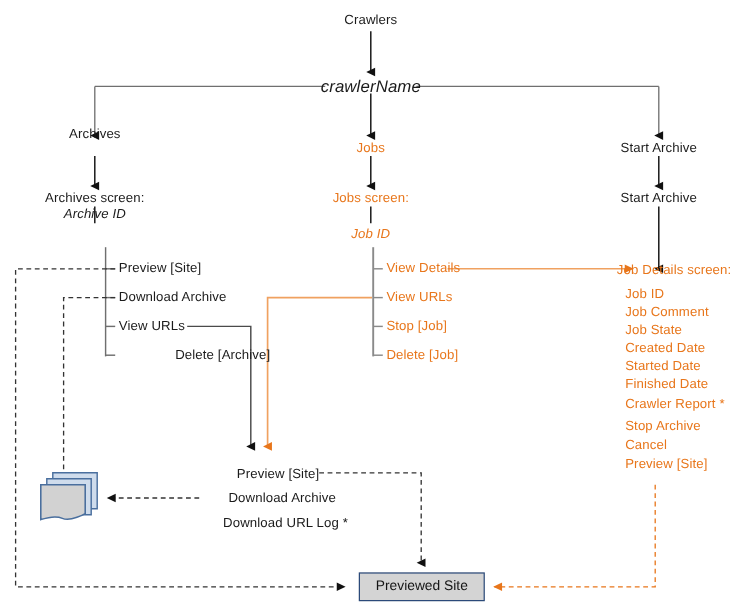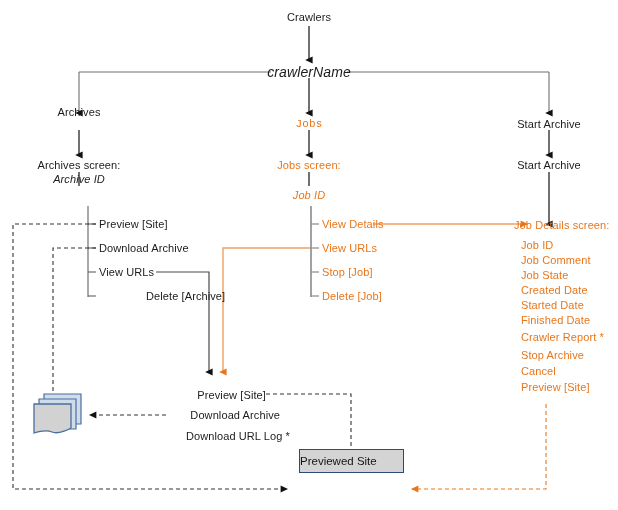--- a/index.html
+++ b/index.html
@@ -12,24 +12,24 @@
   svg.layer{position:absolute;left:0;top:0;width:618px;height:510px;pointer-events:none;}
   .lbl{
     position:absolute;white-space:nowrap;font-size:11px;line-height:12px;
     color:#1b1b1b;letter-spacing:.1px;
   }
   .lbl.orange{color:#e8761b;}
   .lbl.ital{font-style:italic;}
   .lbl.ctr{transform:translateX(-50%);}
   .lbl.rgt{transform:translateX(-100%);}
   .box-previewed{
-    position:absolute;left:299px;top:449px;width:103px;height:22px;
+    position:absolute;left:299px;top:477px;width:103px;height:22px;
     background:#d4d4d4;border:1px solid #2b4a7a;
     box-shadow:0 0 0 0 transparent;
-    display:flex;align-items:center;justify-content:flex-start;
+    display:flex;align-items:center;justify-content:center;
     font-size:11.5px;color:#141414;
   }
   .stack-icon{position:absolute;left:31px;top:390px;width:56px;height:45px;}
 </style>
 </head>
 <body>
 
 <div id="canvas">
 
   <svg class="layer" viewBox="0 0 618 510" xmlns="http://www.w3.org/2000/svg">
@@ -99,21 +99,21 @@
     <path d="M13,4 L50,4 L50,34 L13,34 Z" fill="#cfdcec" stroke="#4a6f9e" stroke-width="1.2"></path>
     <path d="M8,9 L45,9 L45,39 L8,39 Z" fill="#cfdcec" stroke="#4a6f9e" stroke-width="1.2"></path>
     <path d="M3,14 L40,14 L40,38 C40,38 28,45 21,42 C14,39 3,43 3,43 Z" fill="#d2d2d2" stroke="#4a6f9e" stroke-width="1.3"></path>
   </svg>
 
   <div class="lbl ctr" style="left:309px;top:11px;">Crawlers</div>
 
   <div class="lbl ctr ital" style="left:309px;top:66px;font-size:14px;">crawlerName</div>
 
   <div class="lbl ctr" style="left:79px;top:106px;">Archives</div>
-  <div class="lbl ctr orange" style="left:309px;top:118px;font-family:Liberation Mono, monospace;">Jobs</div>
+  <div class="lbl ctr orange" style="left:309px;top:118px;">Jobs</div>
   <div class="lbl ctr" style="left:549px;top:118px;">Start Archive</div>
 
   <div class="lbl ctr" style="left:79px;top:159px;">Archives screen:</div>
   <div class="lbl ctr orange" style="left:309px;top:159px;">Jobs  screen:</div>
   <div class="lbl ctr" style="left:549px;top:159px;">Start Archive</div>
 
   <div class="lbl ctr ital" style="left:79px;top:173px;">Archive ID</div>
   <div class="lbl ctr ital orange" style="left:309px;top:189px;">Job ID</div>
 
   <div class="lbl" style="left:99px;top:218px;">Preview [Site]</div>

